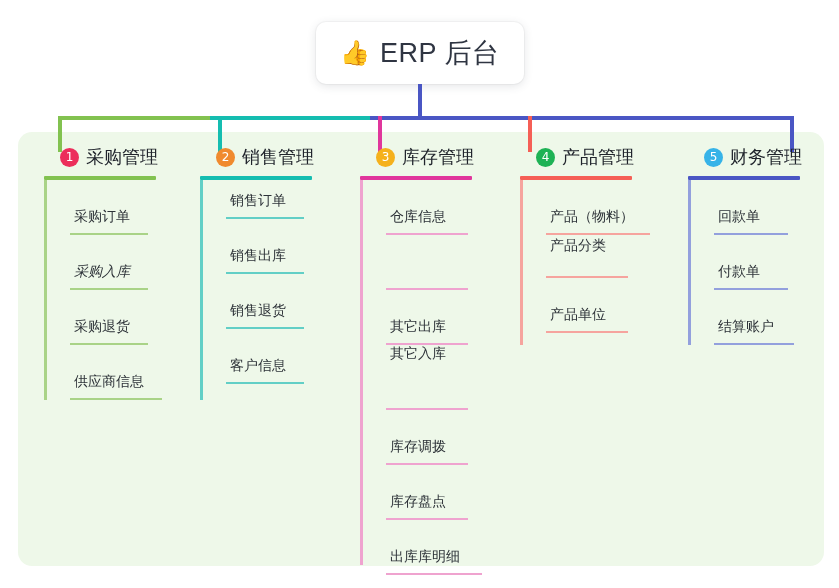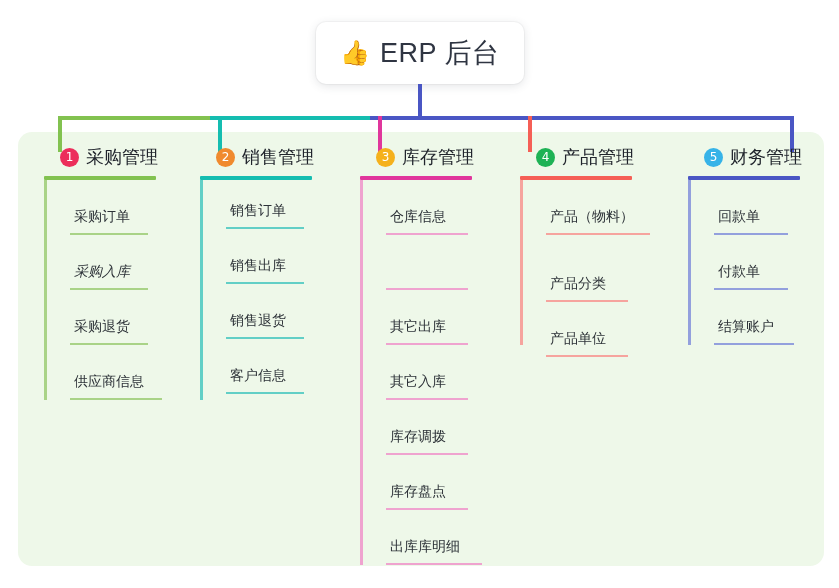--- a/index.html
+++ b/index.html
@@ -209,21 +209,21 @@
         </div>
       </div>
       <div class="column" style="left: 200px;">
         <div class="col-head">
           <span class="badge" style="background: rgb(240, 138, 46);">2</span>
           <span class="col-head-label">销售管理</span>
         </div>
         <div class="col-rule" style="width: 112px; background: rgb(21, 189, 176);"></div>
         <div class="leaves">
           <div class="trunk" style="background: rgb(98, 207, 198); height: 220px;"></div>
-          <div class="leaf" style="height: 49px;">
+          <div class="leaf" style="height: 39px;">
             <div class="leaf-label">销售订单</div>
             <div class="leaf-rule" style="width: 78px; background: rgb(98, 207, 198);"></div>
           </div>
           <div class="leaf" style="height: 55px;">
             <div class="leaf-label">销售出库</div>
             <div class="leaf-rule" style="width: 78px; background: rgb(98, 207, 198);"></div>
           </div>
           <div class="leaf" style="height: 55px;">
             <div class="leaf-label">销售退货</div>
             <div class="leaf-rule" style="width: 78px; background: rgb(98, 207, 198);"></div>
@@ -246,21 +246,21 @@
             <div class="leaf-label">仓库信息</div>
             <div class="leaf-rule" style="width: 82px; background: rgb(239, 163, 207);"></div>
           </div>
           <div class="leaf" style="height: 55px;">
             <div class="leaf-rule" style="width: 82px; background: rgb(239, 163, 207);"></div>
           </div>
           <div class="leaf" style="height: 55px;">
             <div class="leaf-label">其它出库</div>
             <div class="leaf-rule" style="width: 82px; background: rgb(239, 163, 207);"></div>
           </div>
-          <div class="leaf" style="height: 55px;">
+          <div class="leaf" style="height: 65px; justify-content: space-between;">
             <div class="leaf-label">其它入库</div>
             <div class="leaf-rule" style="width: 82px; background: rgb(239, 163, 207);"></div>
           </div>
           <div class="leaf" style="height: 55px;">
             <div class="leaf-label">库存调拨</div>
             <div class="leaf-rule" style="width: 82px; background: rgb(239, 163, 207);"></div>
           </div>
           <div class="leaf" style="height: 55px;">
             <div class="leaf-label">库存盘点</div>
             <div class="leaf-rule" style="width: 82px; background: rgb(239, 163, 207);"></div>
@@ -276,21 +276,21 @@
           <span class="badge" style="background: rgb(30, 178, 85);">4</span>
           <span class="col-head-label">产品管理</span>
         </div>
         <div class="col-rule" style="width: 112px; background: rgb(245, 95, 86);"></div>
         <div class="leaves">
           <div class="trunk" style="background: rgb(246, 164, 158); height: 165px;"></div>
           <div class="leaf" style="height: 55px;">
             <div class="leaf-label">产品（物料）</div>
             <div class="leaf-rule" style="width: 104px; background: rgb(246, 164, 158);"></div>
           </div>
-          <div class="leaf" style="height: 67px;">
+          <div class="leaf" style="height: 43px; gap: 14px;">
             <div class="leaf-label">产品分类</div>
             <div class="leaf-rule" style="width: 82px; background: rgb(246, 164, 158);"></div>
           </div>
           <div class="leaf" style="height: 55px;">
             <div class="leaf-label">产品单位</div>
             <div class="leaf-rule" style="width: 82px; background: rgb(246, 164, 158);"></div>
           </div>
         </div>
       </div>
       <div class="column" style="left: 688px;">

